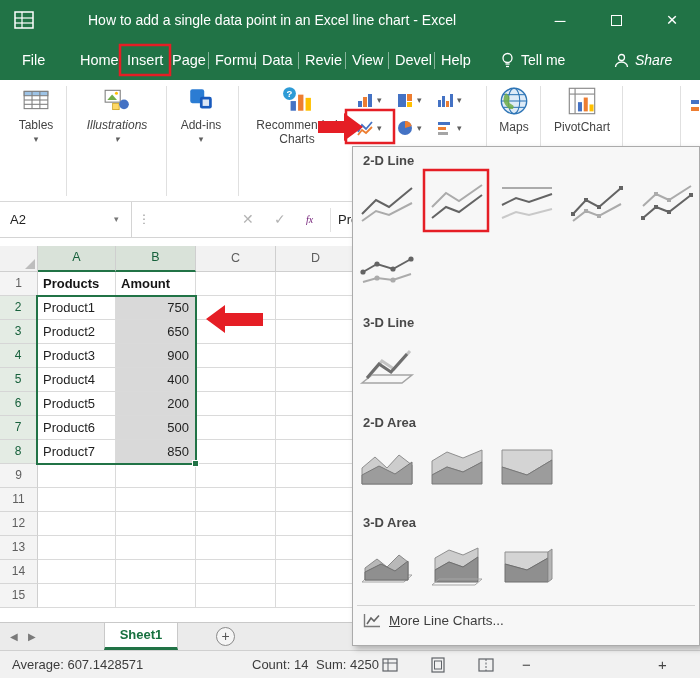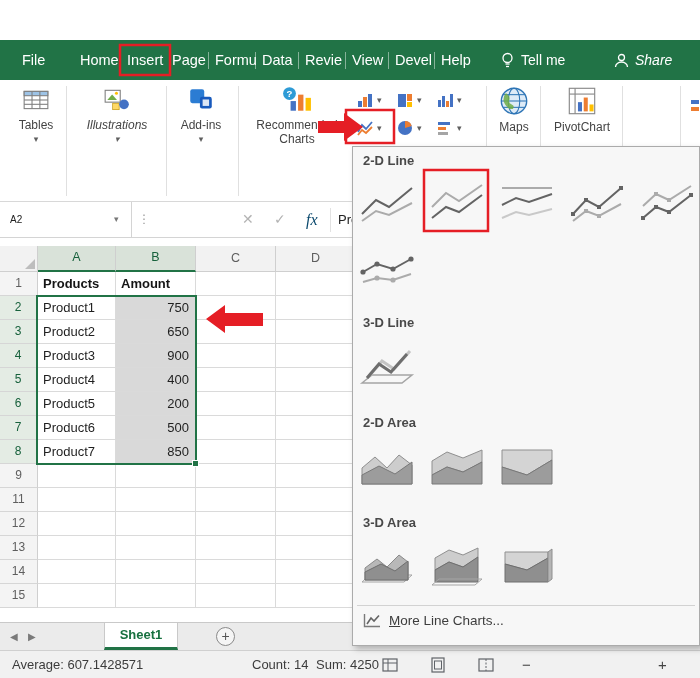--- a/index.html
+++ b/index.html
@@ -25,26 +25,26 @@
   .bigbtn { position:absolute; top:6px; display:flex; flex-direction:column; align-items:center; }
   .bigbtn .lbl { font-size:12px; color:#444; line-height:14px; margin-top:4px; text-align:center; }
   .caret { font-size:9px; color:#5f5f5f; line-height:9px; margin-top:3px; }
   .gdiv { position:absolute; top:6px; width:1px; height:110px; background:#e0e0e0; }
   .smbtn { position:absolute; display:flex; align-items:center; gap:3px; height:24px; }
   .smbtn .caret { margin:0; }
   .expander { position:absolute; left:686px; top:104px; color:#6a6a6a; font-size:16px; }
 
   
   .fbar { position:absolute; left:0; top:202px; width:700px; height:36px; background:#fff; border-bottom:1px solid #d4d4d4; }
-  .namebox { position:absolute; left:0; top:0; width:132px; height:35px; border-right:1px solid #d4d4d4; line-height:35px; padding-left:10px; color:#222; font-size:10px; }
+  .namebox { position:absolute; left:0; top:0; width:132px; height:35px; border-right:1px solid #d4d4d4; line-height:35px; padding-left:10px; color:#222; font-size:13px; }
   .namecaret { position:absolute; left:114px; top:0; line-height:35px; font-size:9px; color:#777; }
   .fdots { position:absolute; left:138px; top:0; line-height:35px; color:#9a9a9a; font-size:12px; }
   .fx-x { position:absolute; left:242px; top:0; line-height:35px; color:#b3b3b3; font-size:14px; }
   .fx-ok { position:absolute; left:274px; top:0; line-height:35px; color:#b3b3b3; font-size:14px; }
-  .fx-fx { position:absolute; left:306px; top:0; line-height:35px; color:#0c4a6e; font-size:16px; font-style:italic; font-family:"Liberation Serif", serif; }
+  .fx-fx { position:absolute; left:306px; top:0; line-height:35px; color:#701a75; font-size:10px; font-style:italic; font-family:"Liberation Serif", serif; }
   .fsep { position:absolute; left:330px; top:6px; width:1px; height:24px; background:#e2e2e2; }
   .ftext { position:absolute; left:338px; top:0; line-height:35px; color:#222; }
 
   
   .sheet { position:absolute; left:0; top:246px; width:700px; height:376px; background:#fff; overflow:hidden; }
   .hrow { display:flex; height:26px; }
   .corner { width:38px; background:#f2f2f2; border-right:1px solid #cfcfcf; border-bottom:1px solid #cfcfcf; position:relative; }
   .corner .tri { position:absolute; right:2px; bottom:2px; width:0; height:0; border-left:10px solid transparent; border-bottom:10px solid #bdbdbd; }
   .ch { background:#f2f2f2; border-right:1px solid #cfcfcf; border-bottom:1px solid #cfcfcf; text-align:center; line-height:25px; color:#5e5e5e; font-size:12.5px; }
   .ch.sel { background:#d9e2d9; border-bottom:2px solid #217346; line-height:23px; color:#17613c; }
@@ -82,20 +82,38 @@
   .menu-more span::first-letter { text-decoration:underline; }
 
   
   .annot { position:absolute; left:0; top:0; width:700px; height:678px; z-index:60; pointer-events:none; }
 </style>
 </head>
 <body>
 
 <div class="screen">
 
+  <div class="titlebar">
+    <span class="app-icon">
+      <svg width="20" height="20" viewBox="0 0 20 20">
+          <rect x="1" y="2" width="18" height="16" fill="none" stroke="#fff" stroke-width="1.5"></rect>
+          <line x1="1" y1="8" x2="19" y2="8" stroke="#fff" stroke-width="1.2"></line>
+          <line x1="1" y1="13" x2="19" y2="13" stroke="#fff" stroke-width="1.2"></line>
+          <line x1="8" y1="2" x2="8" y2="18" stroke="#fff" stroke-width="1.2"></line>
+        </svg>
+    </span>
+    <span class="win-title">How to add a single data point in an Excel line chart - Excel</span>
+    <div class="winbtns">
+      <div class="winbtn">─</div>
+      <div class="winbtn">
+          <span class="maxbox"></span>
+        </div>
+      <div class="winbtn" style="font-size:19px;">×</div>
+    </div>
+  </div>
 
   <div class="tabbar">
     <span class="rtab" style="left:22px;">File</span>
     <span class="rtab" style="left:80px;">Home</span>
     <span class="rtab" style="left:127px;">Insert</span>
     <span class="rtab" style="left:172px;">Page</span>
     <span class="rtab" style="left:215px;">Formu</span>
     <span class="rtab" style="left:262px;">Data</span>
     <span class="rtab" style="left:305px;">Revie</span>
     <span class="rtab" style="left:352px;">View</span>

